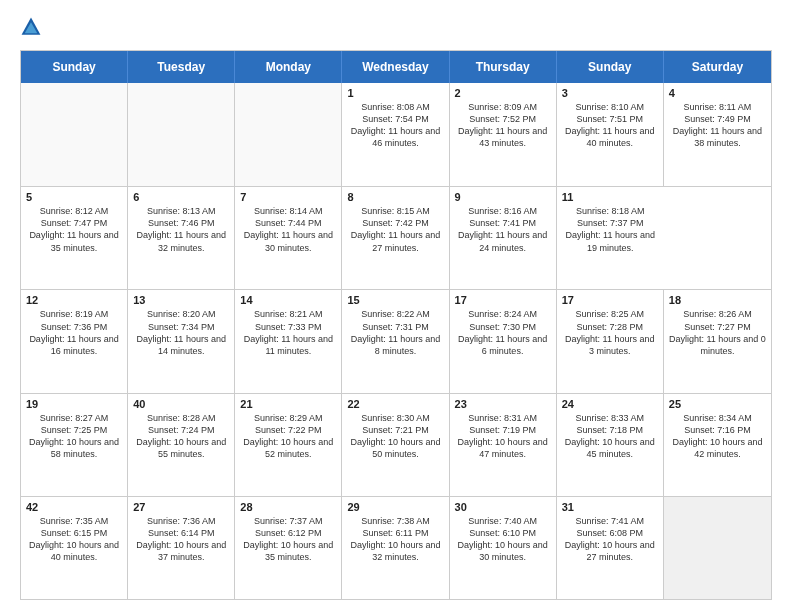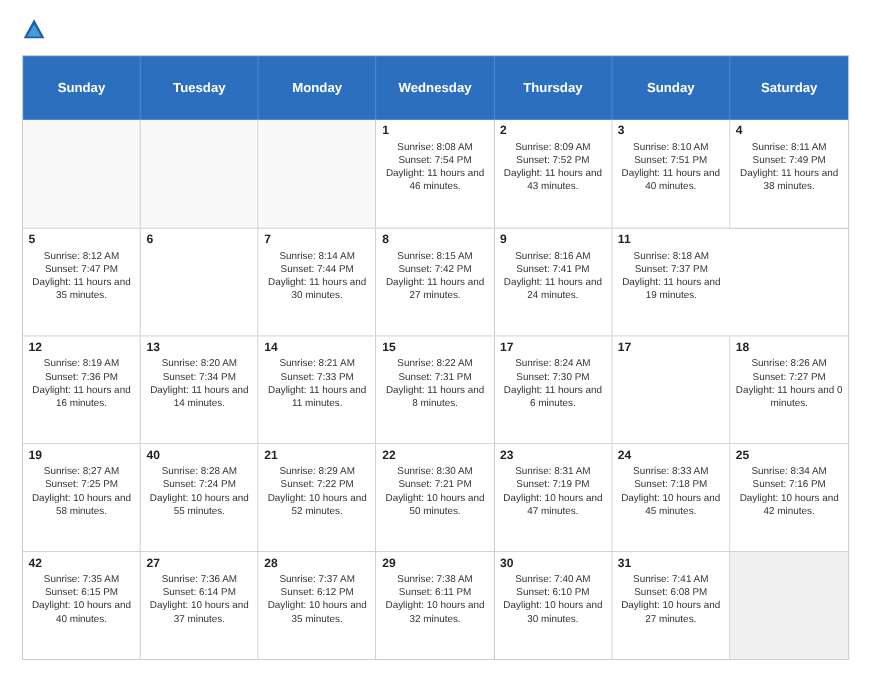--- a/index.html
+++ b/index.html
@@ -70,21 +70,21 @@
     }
     .cal-header {
       display: grid;
       grid-template-columns: repeat(7, 1fr);
       background: #2c6fbe;
     }
     .cal-header-cell {
       color: #fff;
       font-size: 12px;
       font-weight: bold;
-      padding: 22px 6px;
+      padding: 9px 6px;
       text-align: center;
       border-right: 1px solid #4a88d6;
     }
     .cal-header-cell:last-child { border-right: none; }
     .cal-body {
       flex: 1;
       display: grid;
       grid-template-rows: repeat(5, 1fr);
     }
     .cal-row {
@@ -173,20 +173,21 @@
             <div class="cell-text">Sunrise: 8:11 AM<br>Sunset: 7:49 PM<br>Daylight: 11 hours and 38 minutes.</div>
           </div>
         </div>
         <div class="cal-row">
           <div class="cal-cell">
             <span class="day-num">5</span>
             <div class="cell-text">Sunrise: 8:12 AM<br>Sunset: 7:47 PM<br>Daylight: 11 hours and 35 minutes.</div>
           </div>
           <div class="cal-cell">
             <span class="day-num">6</span>
+            <div class="cell-text">Sunrise: 8:13 AM<br>Sunset: 7:46 PM<br>Daylight: 11 hours and 32 minutes.</div>
           </div>
           <div class="cal-cell">
             <span class="day-num">7</span>
             <div class="cell-text">Sunrise: 8:14 AM<br>Sunset: 7:44 PM<br>Daylight: 11 hours and 30 minutes.</div>
           </div>
           <div class="cal-cell">
             <span class="day-num">8</span>
             <div class="cell-text">Sunrise: 8:15 AM<br>Sunset: 7:42 PM<br>Daylight: 11 hours and 27 minutes.</div>
           </div>
           <div class="cal-cell">
@@ -214,20 +215,21 @@
           <div class="cal-cell">
             <span class="day-num">15</span>
             <div class="cell-text">Sunrise: 8:22 AM<br>Sunset: 7:31 PM<br>Daylight: 11 hours and 8 minutes.</div>
           </div>
           <div class="cal-cell">
             <span class="day-num">17</span>
             <div class="cell-text">Sunrise: 8:24 AM<br>Sunset: 7:30 PM<br>Daylight: 11 hours and 6 minutes.</div>
           </div>
           <div class="cal-cell">
             <span class="day-num">17</span>
+            <div class="cell-text">Sunrise: 8:25 AM<br>Sunset: 7:28 PM<br>Daylight: 11 hours and 3 minutes.</div>
           </div>
           <div class="cal-cell">
             <span class="day-num">18</span>
             <div class="cell-text">Sunrise: 8:26 AM<br>Sunset: 7:27 PM<br>Daylight: 11 hours and 0 minutes.</div>
           </div>
         </div>
         <div class="cal-row">
           <div class="cal-cell">
             <span class="day-num">19</span>
             <div class="cell-text">Sunrise: 8:27 AM<br>Sunset: 7:25 PM<br>Daylight: 10 hours and 58 minutes.</div>

